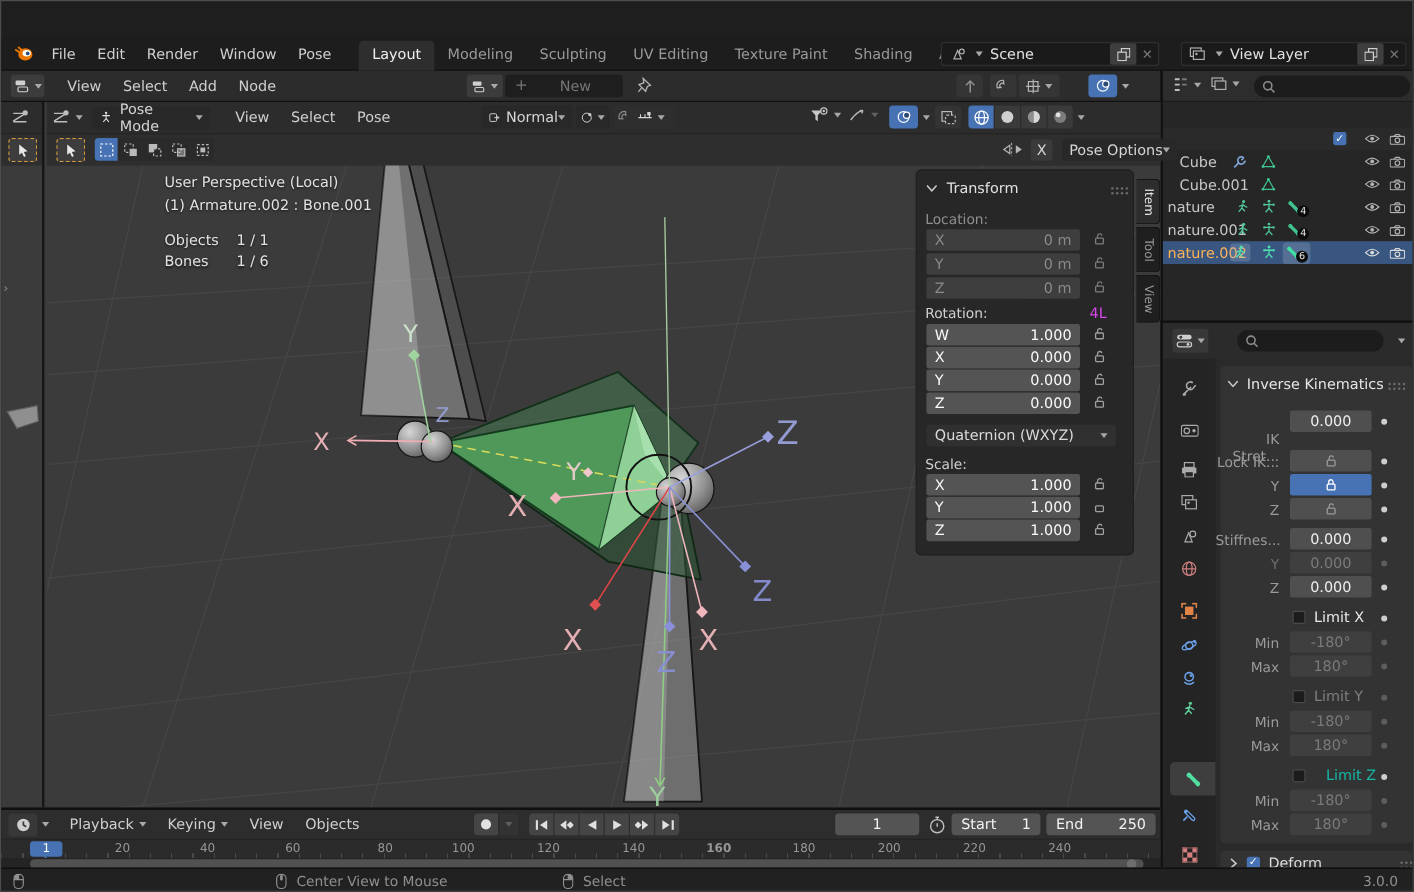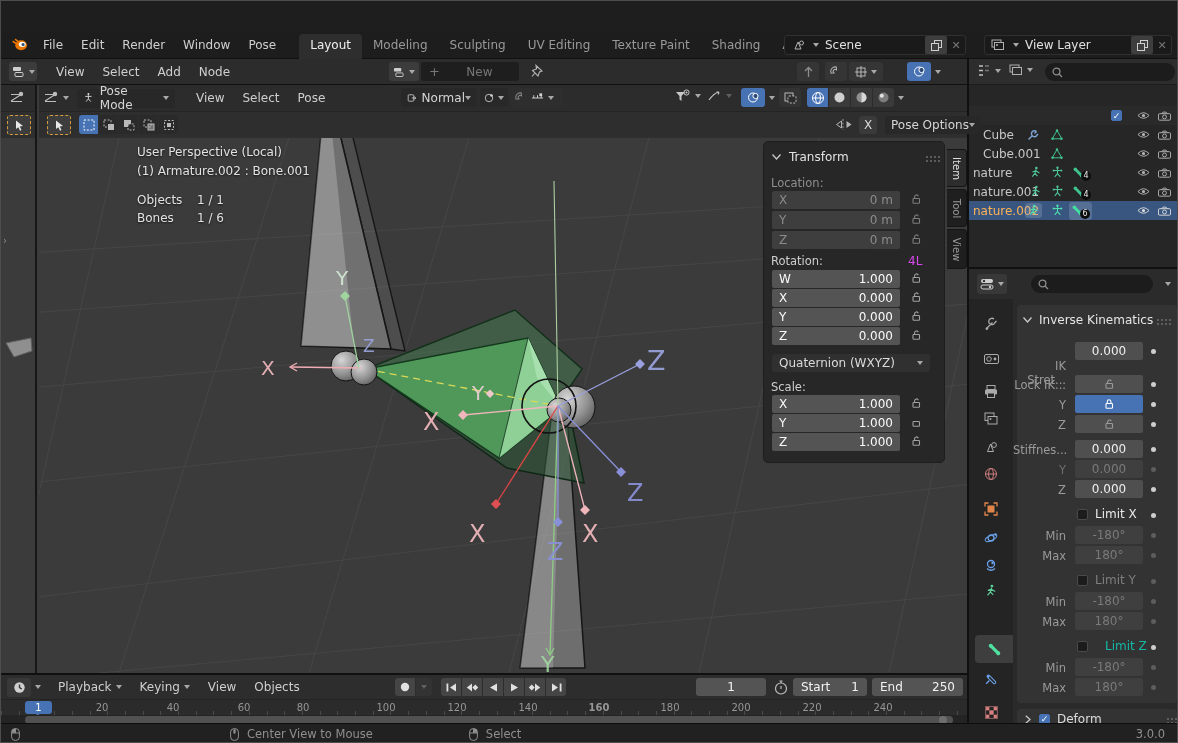--- a/index.html
+++ b/index.html
@@ -1152,21 +1152,21 @@
     </div>
     <div class="ruler">
       <div class="abs" style="left:0;bottom:0;width:100%;height:4px;background-image:repeating-linear-gradient(90deg,#4a4a4a 0 1px,transparent 1px 17.7px)"></div>
       <div class="abs" style="left:24px;top:1px;width:27px;height:13px;background:#4772b3;border-radius:3px;color:#fff;display:flex;align-items:center;justify-content:center;font-size:10px">
           <span>1</span>
         </div>
       <div class="abs" style="left:36px;top:14px;width:2px;height:2px;background:#4772b3"></div>
     <span class="tick" style="left: 89px;">20</span>
         <span class="tick" style="left: 160px;">40</span>
         <span class="tick" style="left: 231px;">60</span>
-        <span class="tick" style="left: 290px;">80</span>
+        <span class="tick" style="left: 308px;">80</span>
         <span class="tick" style="left: 373px;">100</span>
         <span class="tick" style="left: 444px;">120</span>
         <span class="tick" style="left: 515px;">140</span>
         <span class="tick" style="left: 586px; font-weight: bold;">160</span>
         <span class="tick" style="left: 657px;">180</span>
         <span class="tick" style="left: 728px;">200</span>
         <span class="tick" style="left: 799px;">220</span>
         <span class="tick" style="left: 870px;">240</span>
       </div>
     <div class="scroll">

